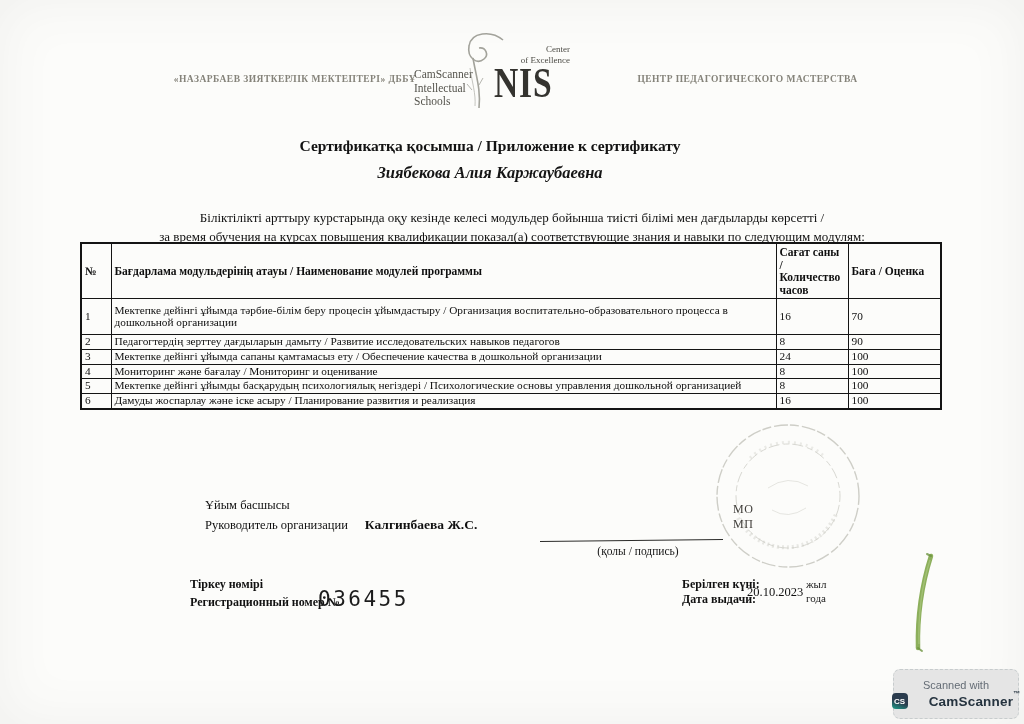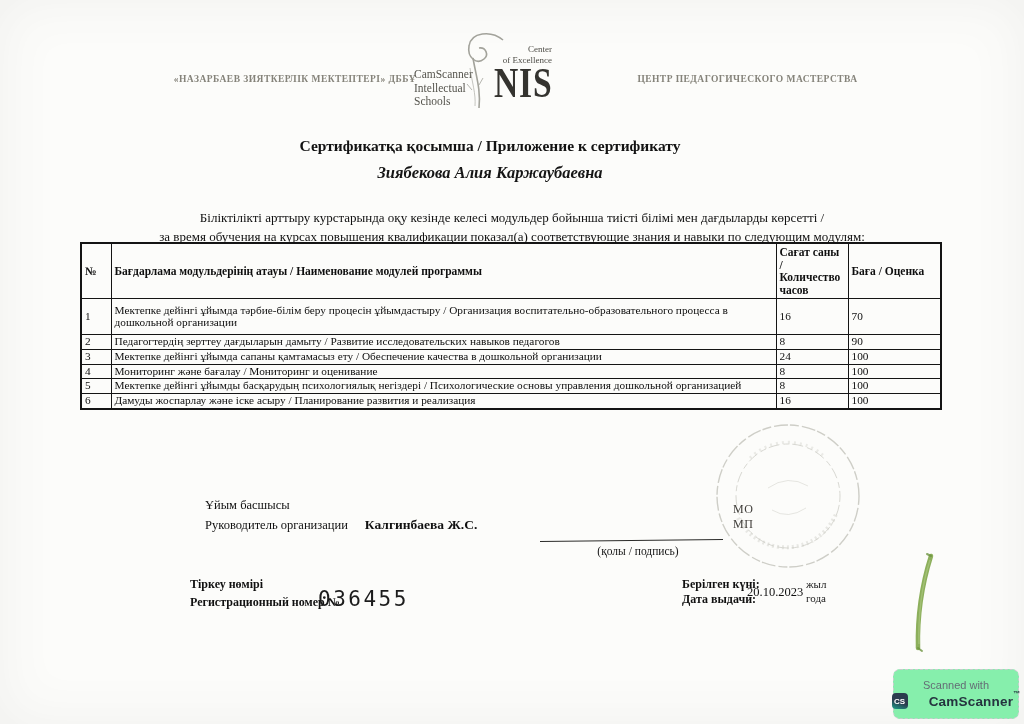--- a/index.html
+++ b/index.html
@@ -52,21 +52,21 @@
   .sig-caption { font-size:11.5px; color:#161616; text-align:center; }
   .stamp-text { font-size:12px; line-height:15px; color:#413f3b; white-space:pre-line; letter-spacing:0.5px; }
   .reg-number {
     font-family:"DejaVu Sans Mono", monospace; font-size:21px; letter-spacing:2.5px;
     color:#1c1c1c; font-weight:500;
   }
   .issue-suffix { font-size:11px; line-height:14px; color:#1a1a1a; }
 
   
   .cs-badge {
-    width:126px; height:50px; background:#86efac;
+    width:126px; height:50px; background:#e5e5e5;
     border:1.6px dashed #c7cccd; border-radius:7px;
     font-family:"Liberation Sans", sans-serif;
     display:flex; flex-direction:column; align-items:center; justify-content:center; gap:2px;
   }
   .cs-scanned { font-size:11px; color:#646c75; }
   .cs-row { display:flex; align-items:center; gap:21px; }
   .cs-icon {
     width:16px; height:16px; border-radius:4px;
     background:linear-gradient(200deg,#2b3c4e 55%, #1c9e8a 100%);
     color:#ffffff; font-size:8px; font-weight:bold;
@@ -94,21 +94,21 @@
     <g fill="none" stroke="#8d8d84" stroke-width="1.6" opacity="0.8">
       <path d="M60 12 C 48 2, 28 4, 26 18 C 24 30, 34 37, 41 31 C 46 27, 43 19, 36 20"></path>
       <path d="M30 30 C 33 48, 38 62, 36 80"></path>
       <path d="M27 40 C 29 54, 33 66, 32 78" stroke-width="0.9" opacity="0.7"></path>
       <path d="M24 56 l 5 6 M40 50 l -4 7" stroke-width="1" opacity="0.8"></path>
     </g>
   </svg>
 
   <div class="abs nis-acronym" style="left:494px; top:62px;">NIS</div>
 
-  <div class="abs coe" style="left:480px; top:44px; width:72px;">
+  <div class="abs coe" style="left:498px; top:44px; width:72px;">
     <div>Center</div>
     <div>of Excellence</div>
   </div>
 
   <div class="abs org-block" style="left:600px; top:73px; width:295px;">
     <div>ЦЕНТР ПЕДАГОГИЧЕСКОГО МАСТЕРСТВА</div>
   </div>
 
   <div class="abs center-wrap title-line" style="top:137px;">Сертификатқа қосымша / Приложение к сертификату</div>
 

